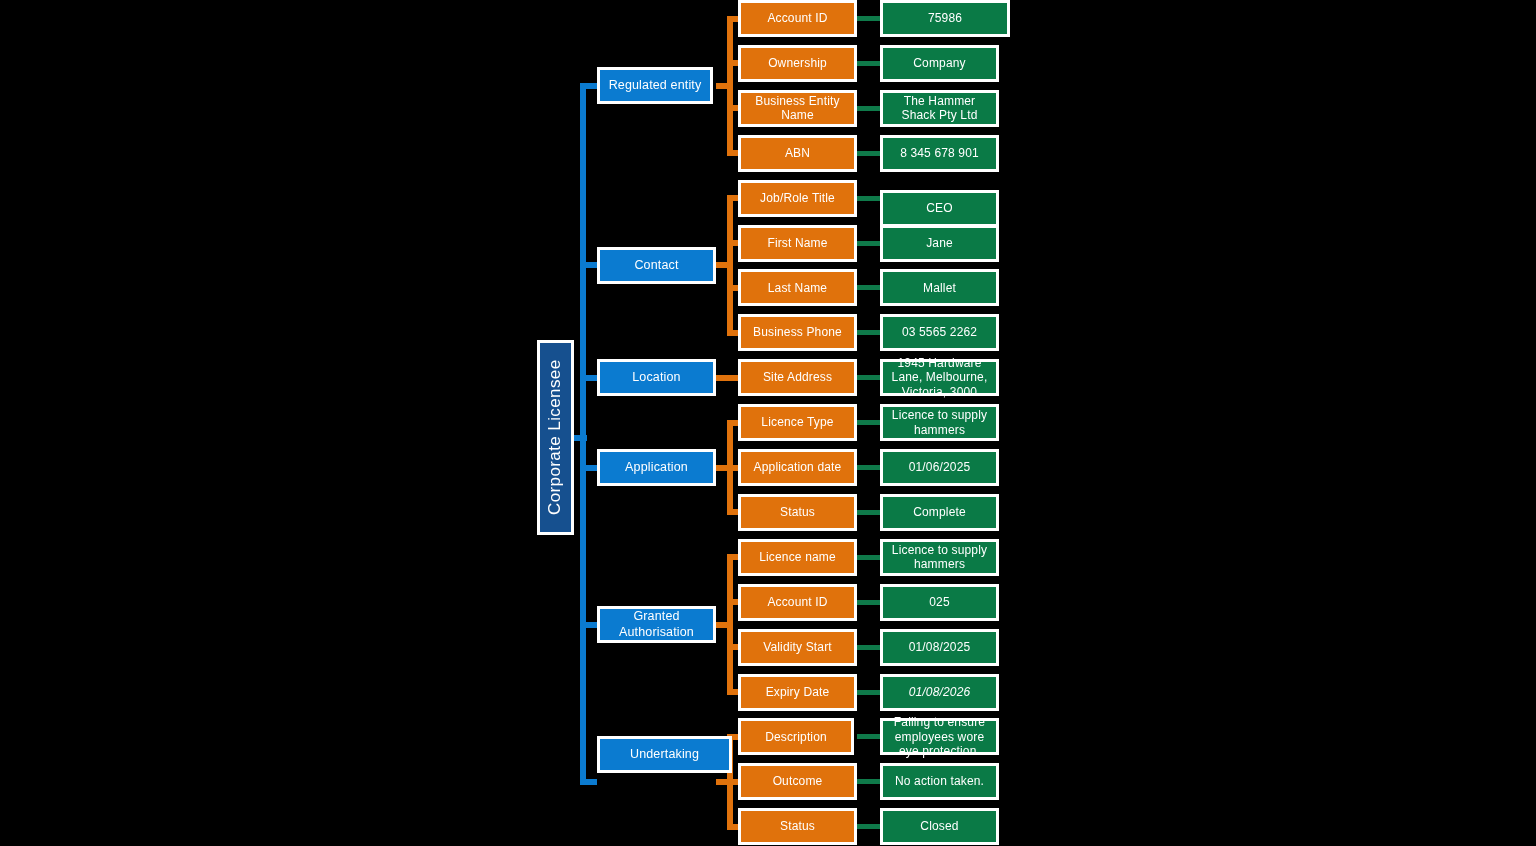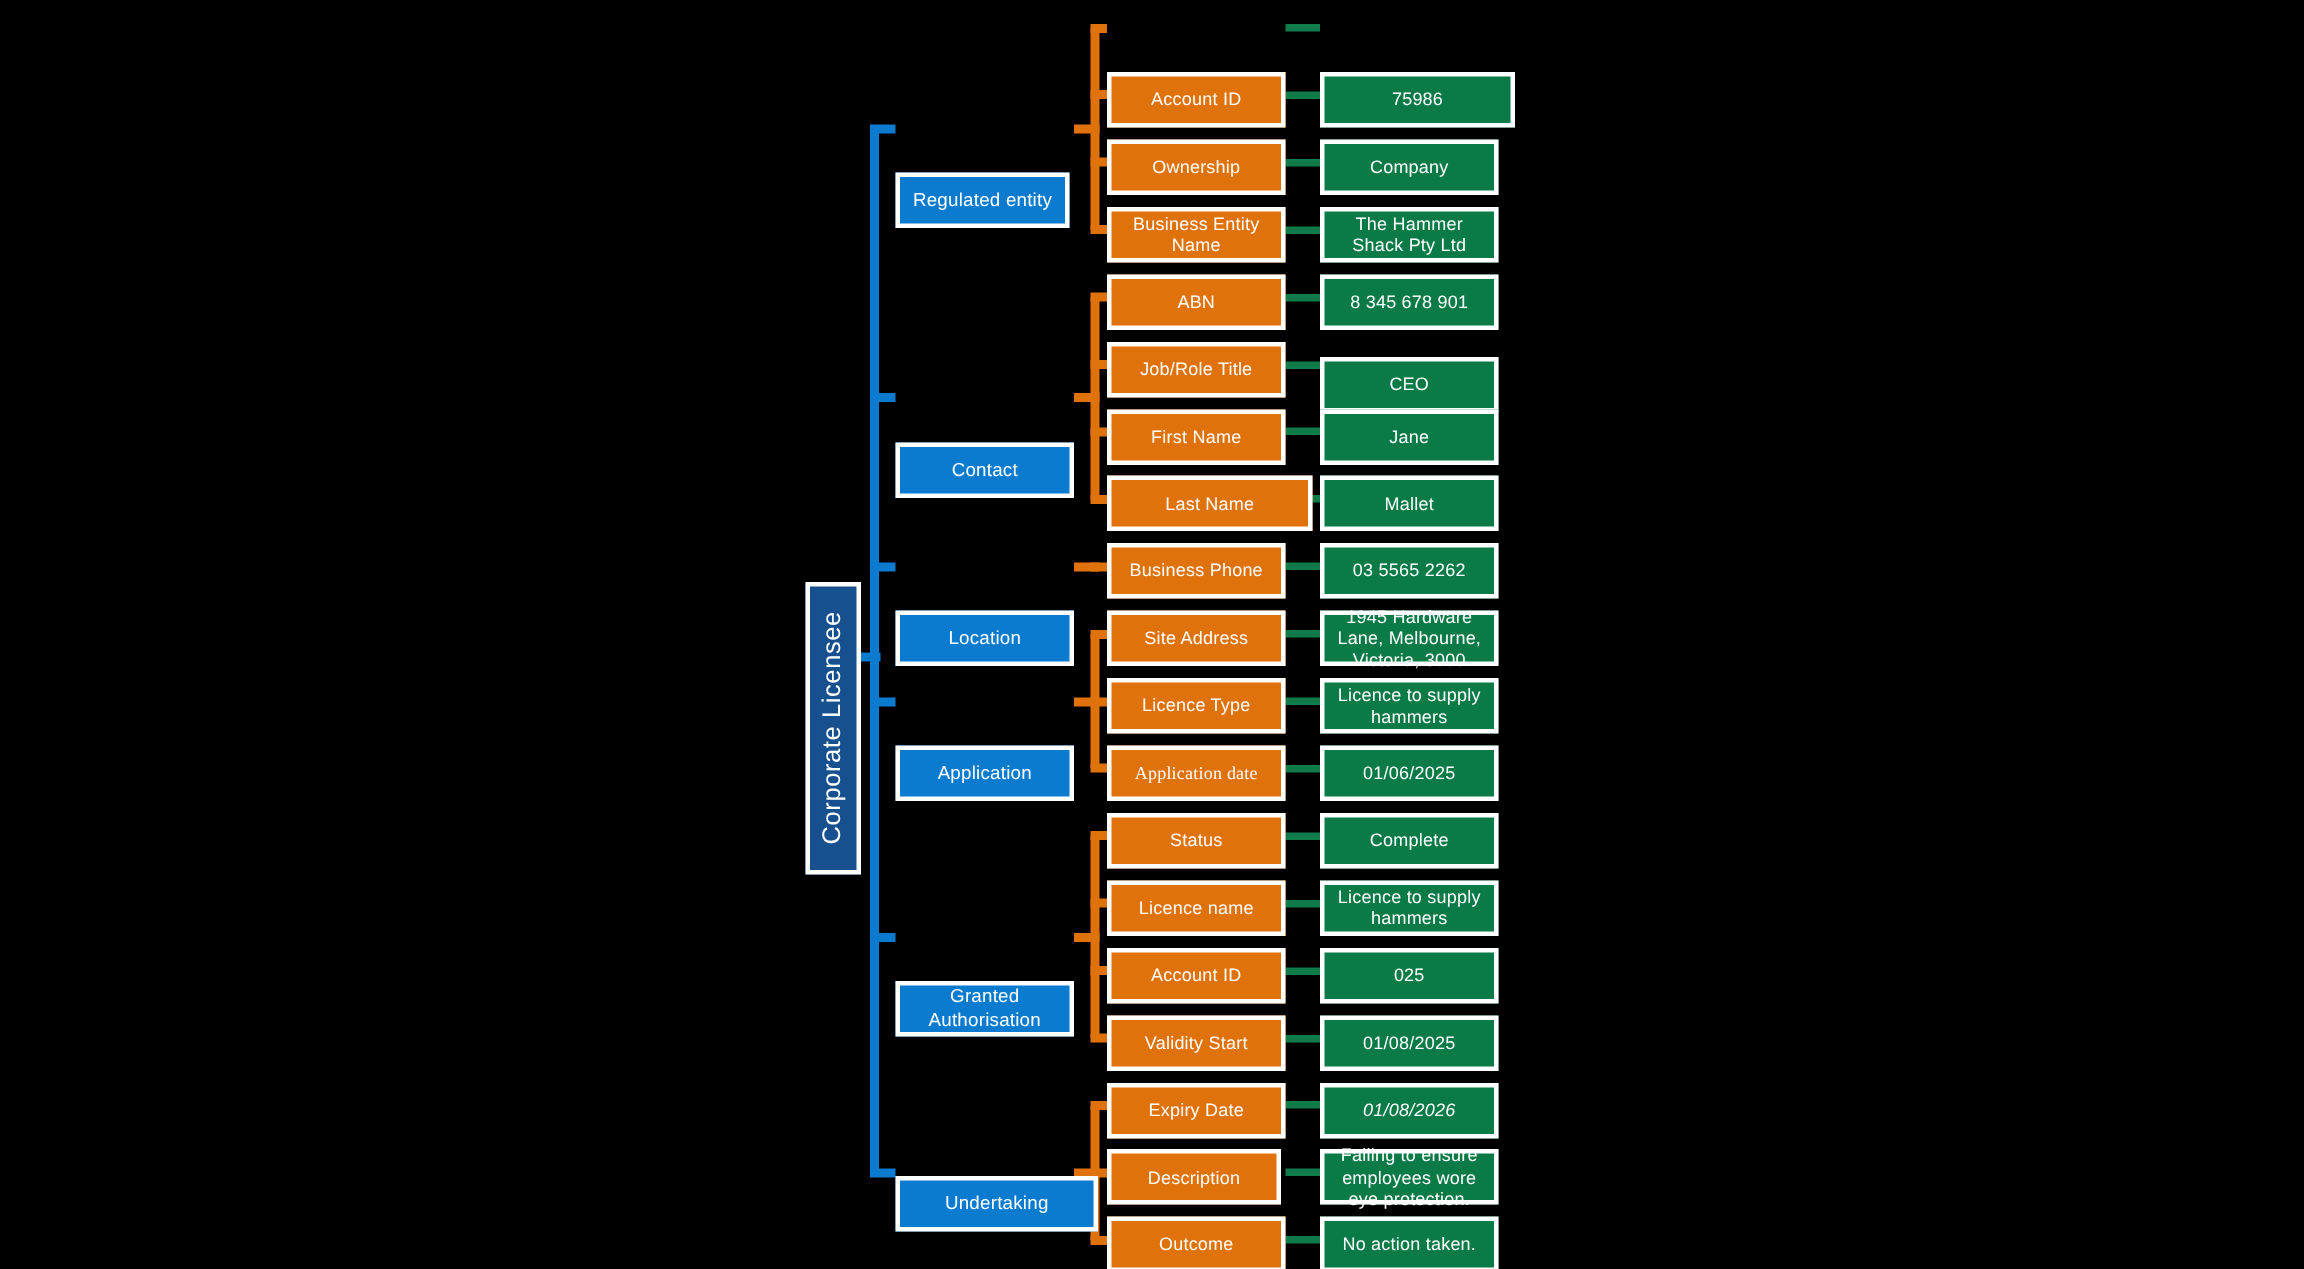--- a/index.html
+++ b/index.html
@@ -13,21 +13,20 @@
 
   
   .node{
     position:absolute;box-sizing:border-box;
     border:3px solid #ffffff;
     display:flex;align-items:center;justify-content:center;
     text-align:center;color:#ffffff;
     line-height:1.22;
     padding:14px 5px;
     letter-spacing:.15px;
-    margin-top:48px;
   }
 
   
   .root{
     background:#16508f;
     writing-mode:vertical-rl;
     transform:rotate(180deg);
     font-size:17px;
     letter-spacing:.4px;
   }
@@ -158,21 +157,21 @@
     </div>
     <div class="node val" style="left: 880px; top: 190px; width: 119px; height: 37px;">
       <span>CEO</span>
     </div>
     <div class="node attr" style="left: 738px; top: 224.5px; width: 119px; height: 37px;">
       <span>First Name</span>
     </div>
     <div class="node val" style="left: 880px; top: 224.5px; width: 119px; height: 37px;">
       <span>Jane</span>
     </div>
-    <div class="node attr" style="left: 738px; top: 269.4px; width: 137px; height: 37px;">
+    <div class="node attr" style="left: 738px; top: 269.4px; width: 119px; height: 37px;">
       <span>Last Name</span>
     </div>
     <div class="node val" style="left: 880px; top: 269.4px; width: 119px; height: 37px;">
       <span>Mallet</span>
     </div>
     <div class="node attr" style="left: 738px; top: 314.3px; width: 119px; height: 37px;">
       <span>Business Phone</span>
     </div>
     <div class="node val" style="left: 880px; top: 314.3px; width: 119px; height: 37px;">
       <span>03 5565 2262</span>
@@ -182,21 +181,21 @@
     </div>
     <div class="node val" style="left: 880px; top: 359.2px; width: 119px; height: 37px;">
       <span>1945 Hardware Lane, Melbourne, Victoria, 3000</span>
     </div>
     <div class="node attr" style="left: 738px; top: 404.1px; width: 119px; height: 37px;">
       <span>Licence Type</span>
     </div>
     <div class="node val" style="left: 880px; top: 404.1px; width: 119px; height: 37px;">
       <span>Licence to supply hammers</span>
     </div>
-    <div class="node attr" style="left: 738px; top: 449px; width: 119px; height: 37px; font-family: Liberation Serif, serif;">
+    <div class="node attr" style="left: 738px; top: 449px; width: 119px; height: 37px;">
       <span>Application date</span>
     </div>
     <div class="node val" style="left: 880px; top: 449px; width: 119px; height: 37px;">
       <span>01/06/2025</span>
     </div>
     <div class="node attr" style="left: 738px; top: 493.9px; width: 119px; height: 37px;">
       <span>Status</span>
     </div>
     <div class="node val" style="left: 880px; top: 493.9px; width: 119px; height: 37px;">
       <span>Complete</span>

